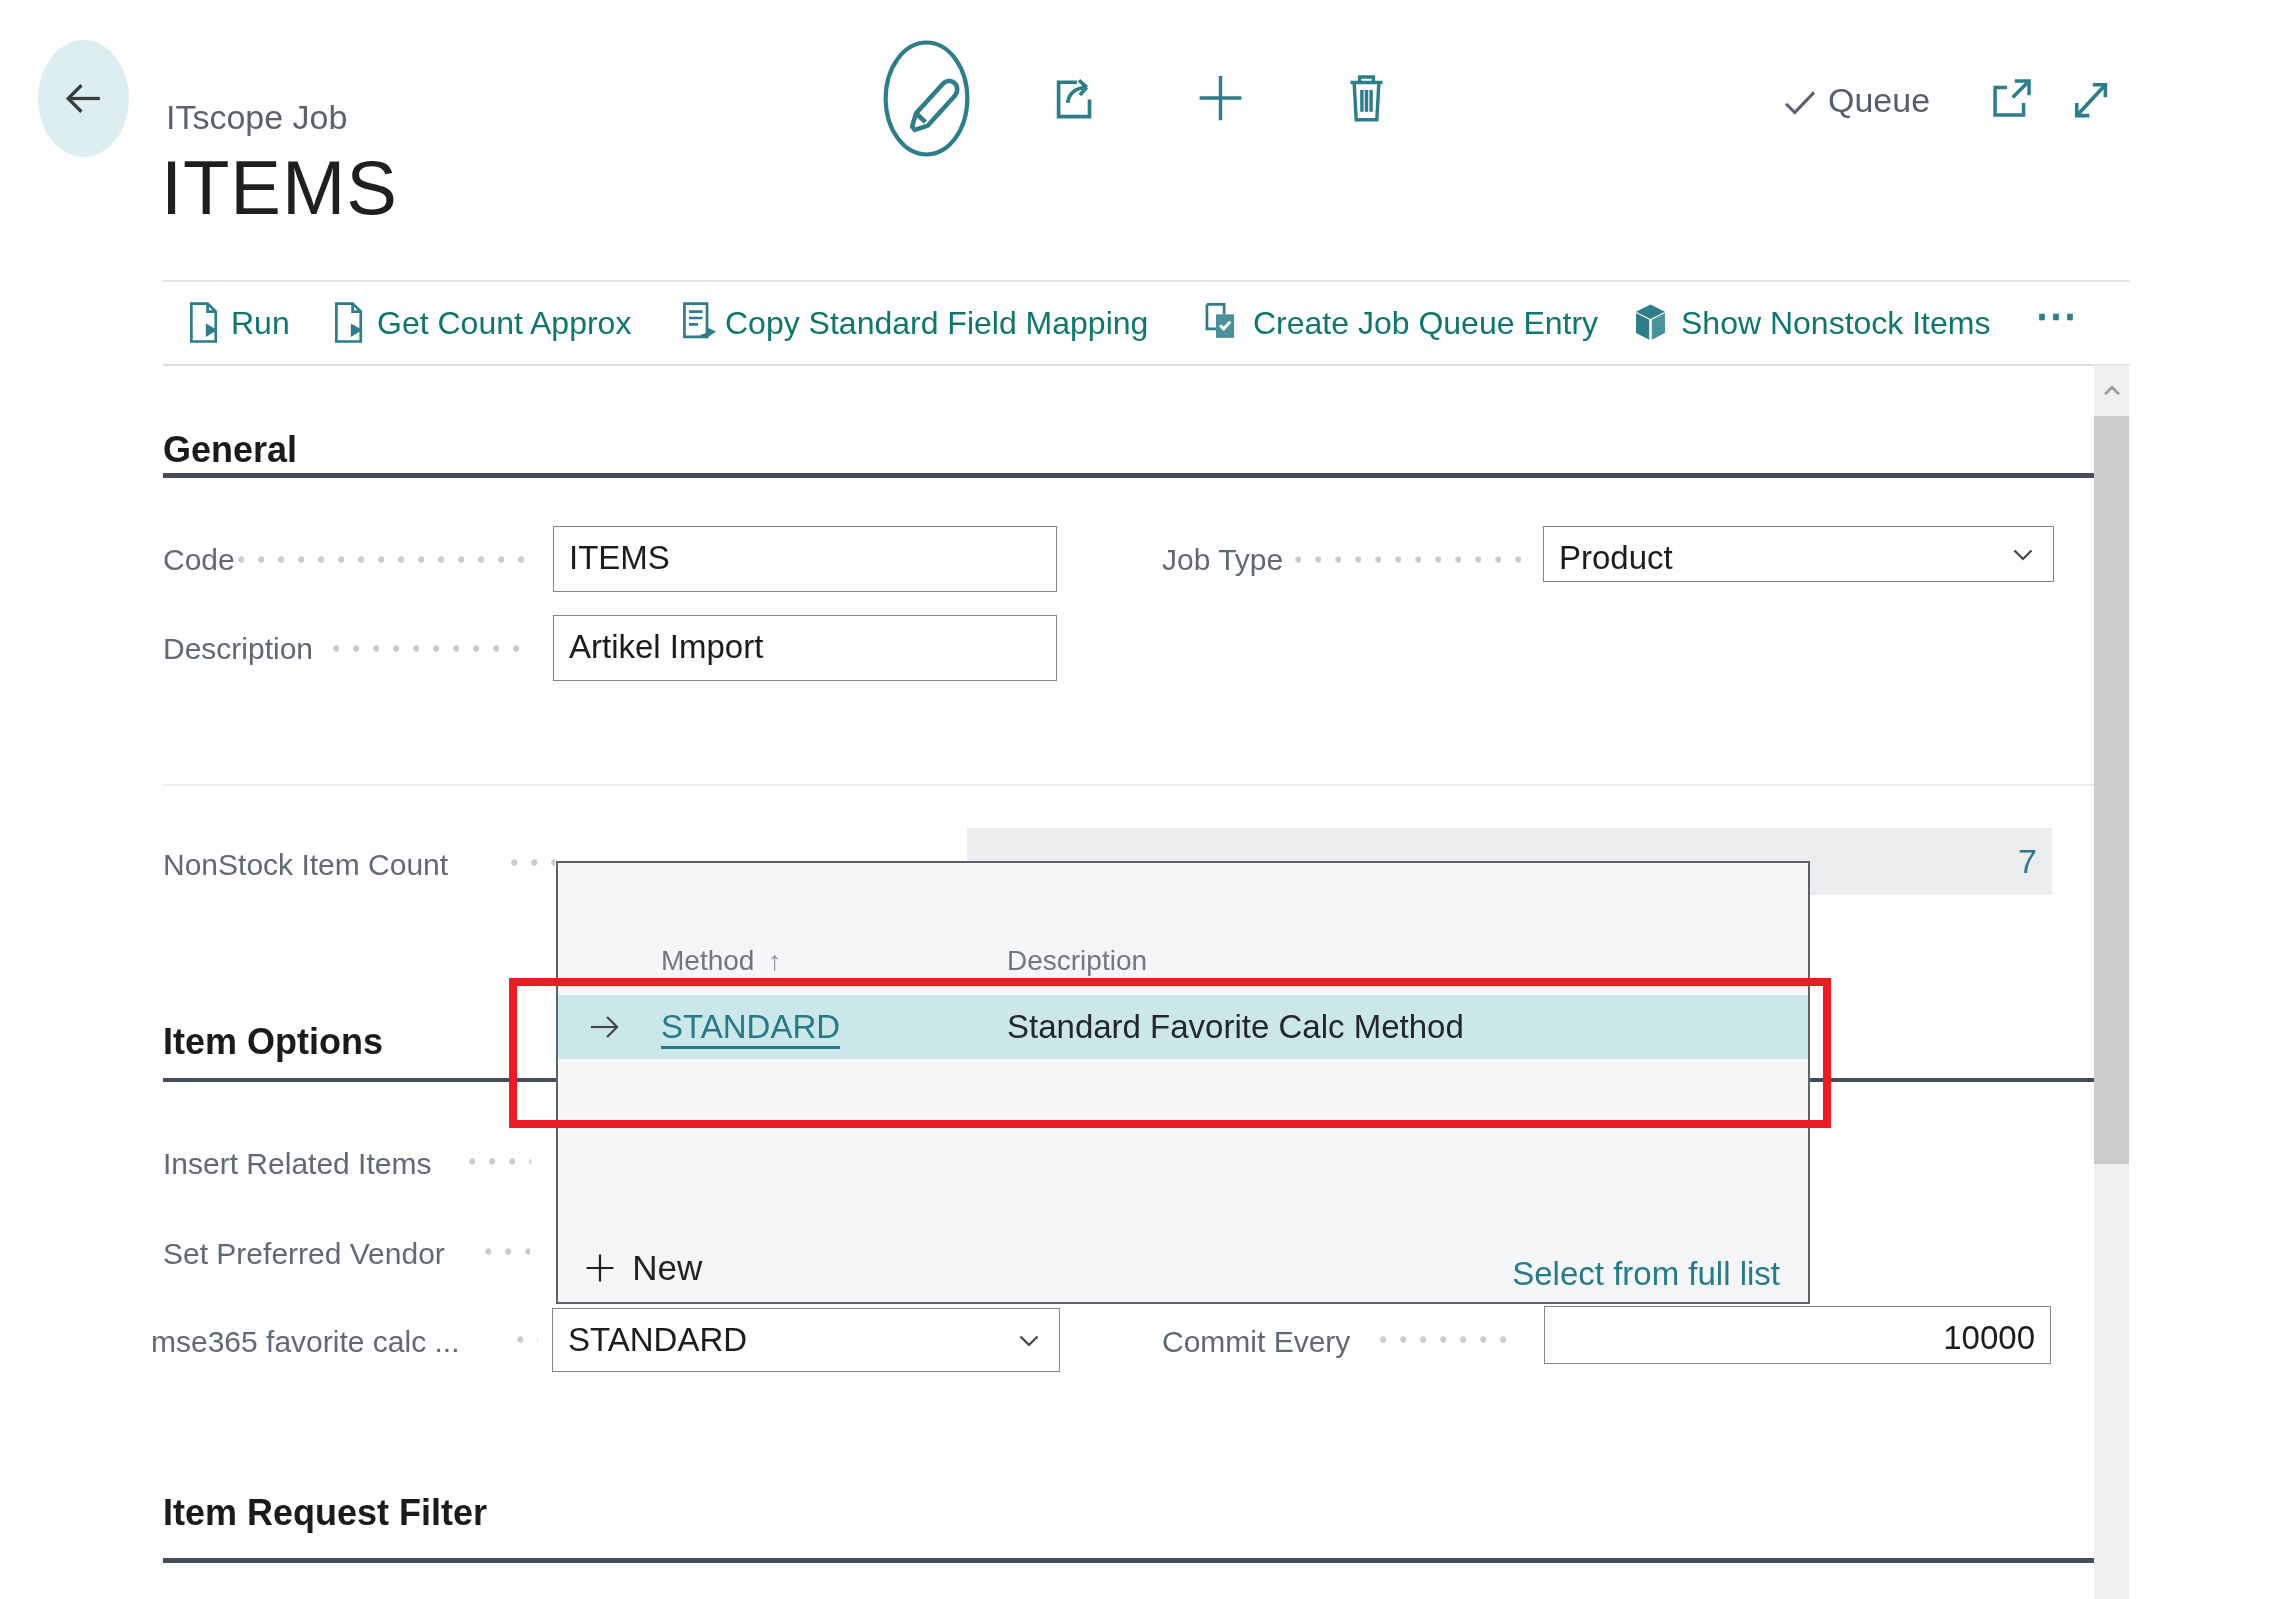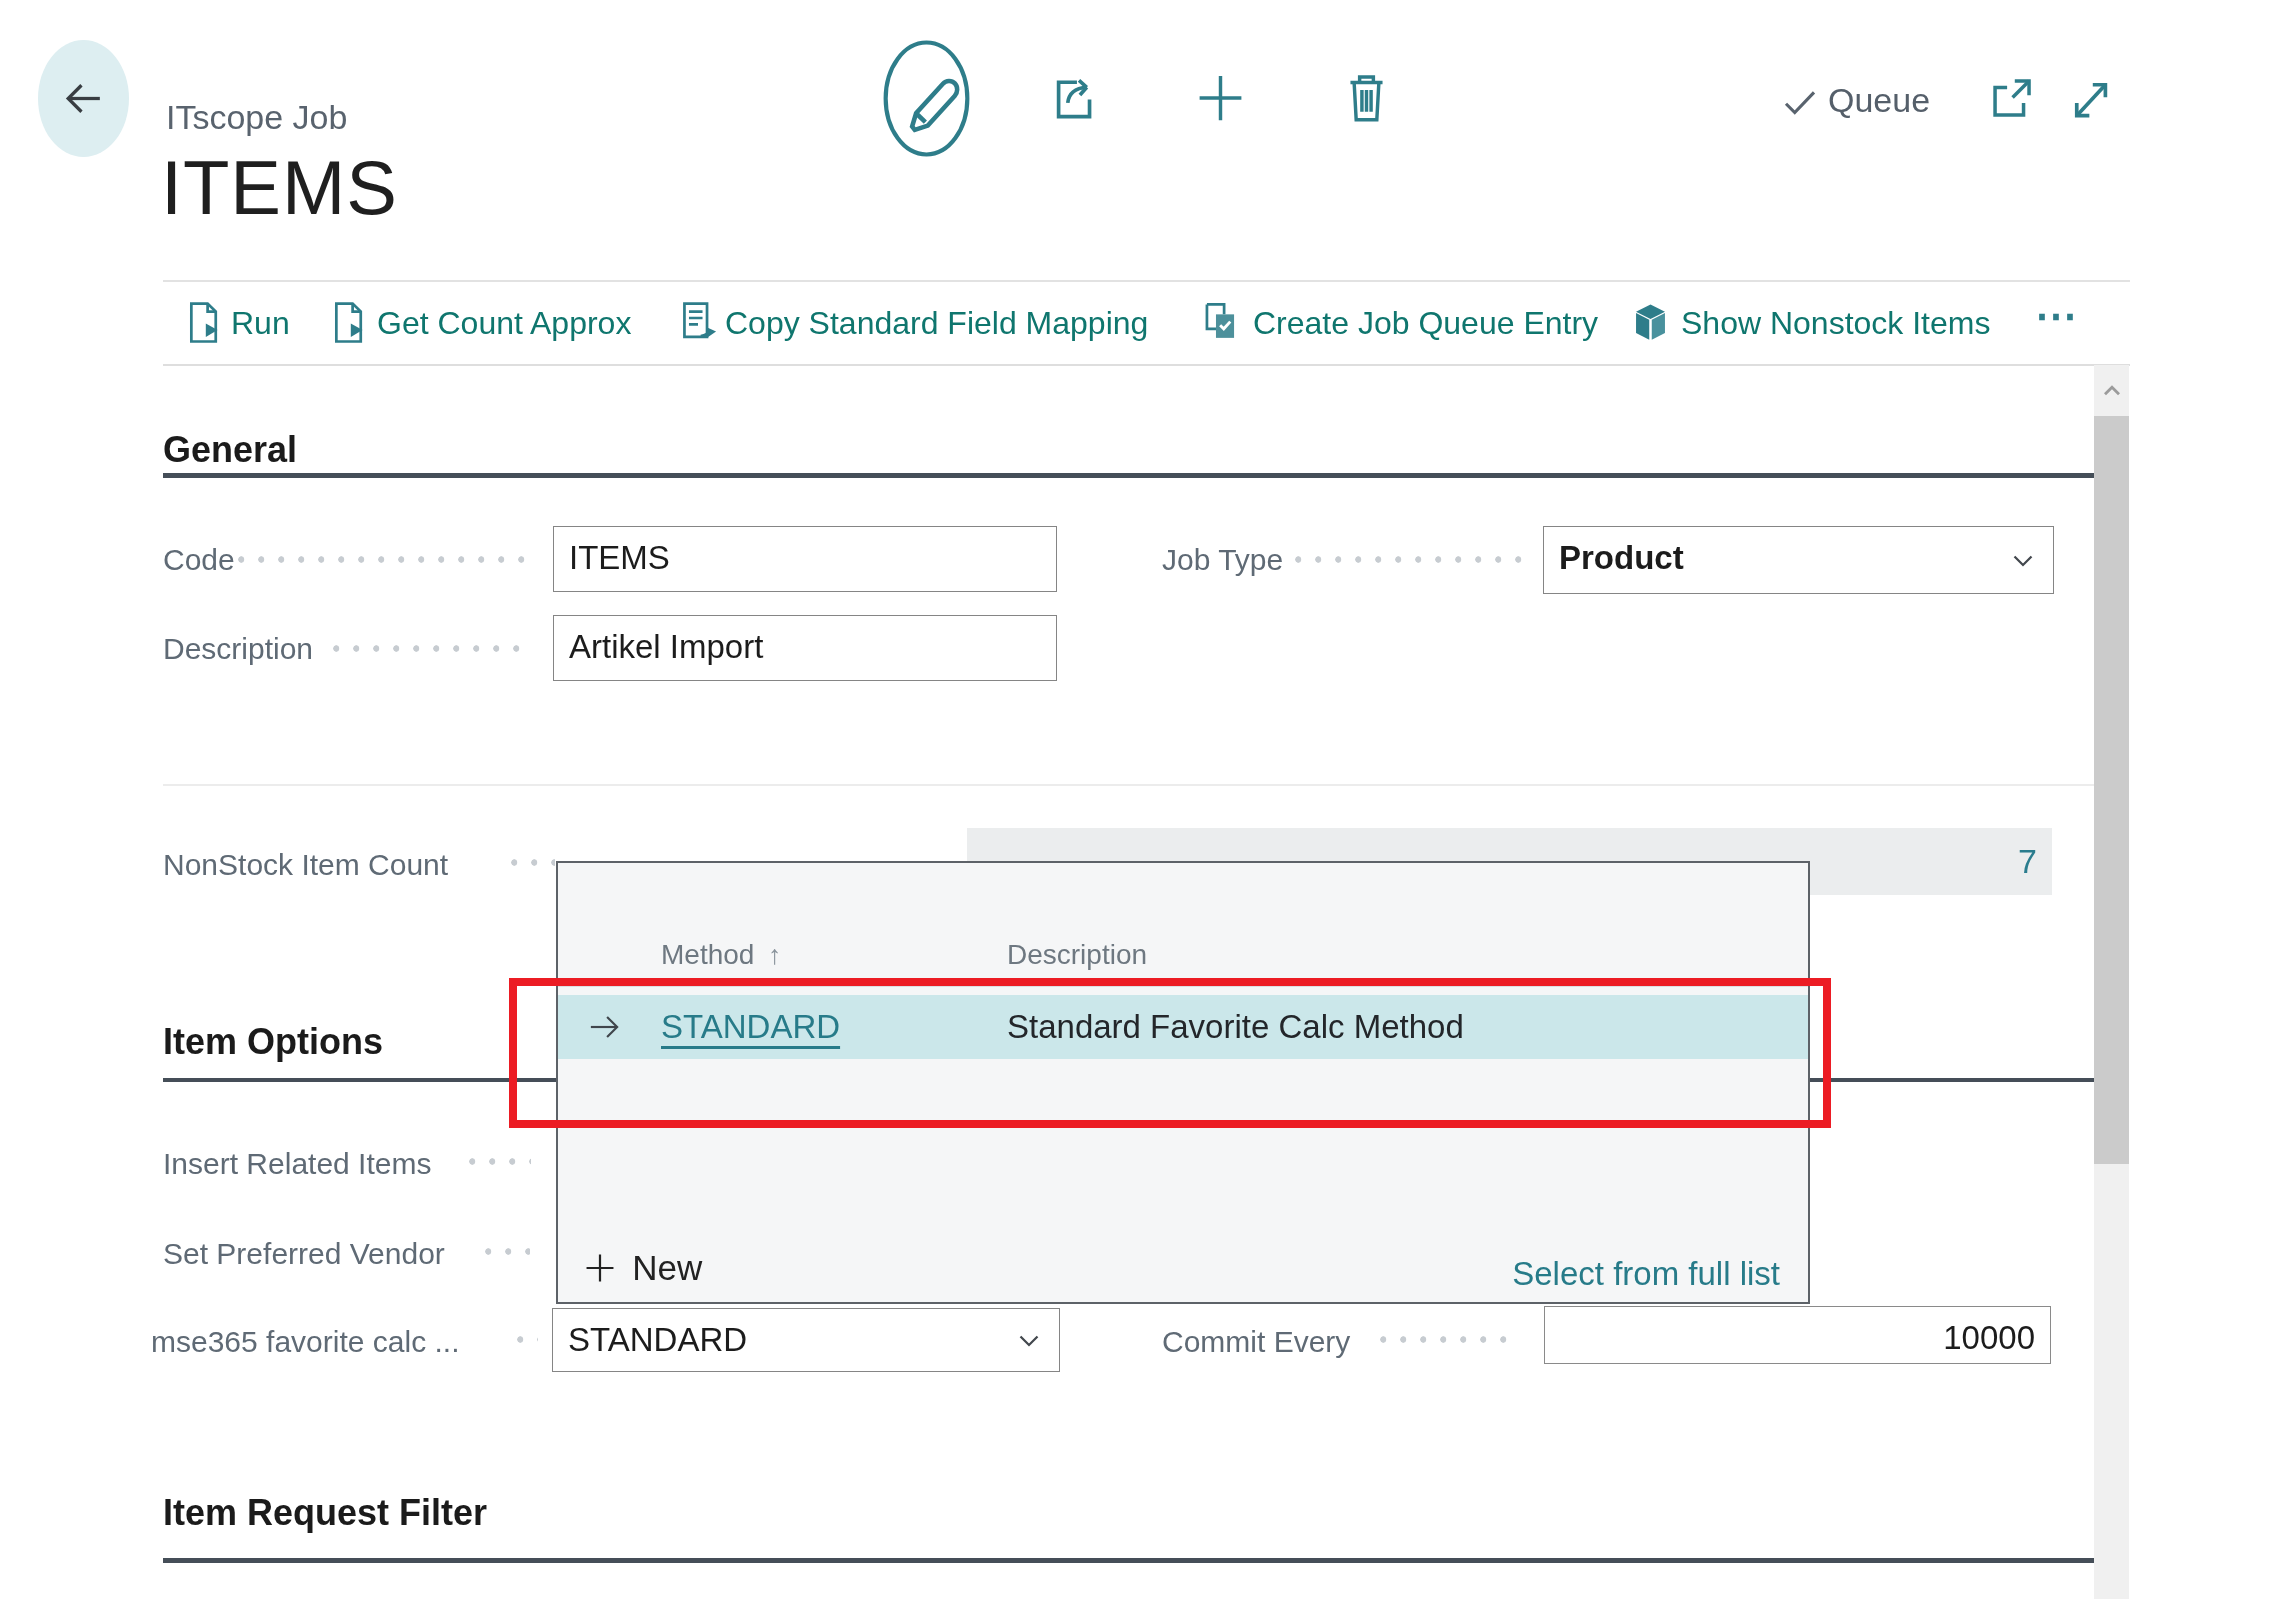--- a/index.html
+++ b/index.html
@@ -29,21 +29,21 @@
   .leader{height:6.6px;background-image:radial-gradient(circle at 3.3px 3.3px,#c7ccd1 2.8px,rgba(0,0,0,0) 3.3px);
     background-size:20px 6.6px;background-repeat:repeat-x;}
   .fieldbox{background:#ffffff;border:1.9px solid #858585;box-sizing:border-box;
     font-size:33px;color:#1c1c1c;line-height:62px;padding:0 15px;white-space:nowrap;overflow:hidden;}
   .fieldbox.ro{background:#ebedee;border:none;line-height:67px;text-align:right;color:#2b7d8e;cursor:pointer;}
   .fieldbox.num{text-align:right;}
   .chev{position:absolute;right:13.2px;top:50%;margin-top:-17px;}
   
   .popup{left:556px;top:861px;width:1254px;height:443px;background:#f5f6f7;
     border:2.8px solid #5d6268;box-sizing:border-box;z-index:5;}
-  .popup .colhdr{position:absolute;font-size:28px;color:#6e7881;line-height:36px;cursor:pointer;white-space:nowrap;text-align:right;}
+  .popup .colhdr{position:absolute;font-size:28px;color:#6e7881;line-height:47px;cursor:pointer;white-space:nowrap;text-align:right;}
   .popup .hdr-rule{position:absolute;left:0;right:0;top:123px;height:0.9px;background:#dcdfe2;}
   .popup .row{position:absolute;left:0;right:0;top:132px;height:64px;background:#cbe7ea;cursor:pointer;}
   .popup .row .cell{position:absolute;font-size:33px;line-height:64px;white-space:nowrap;}
   .method-link{color:#277b89;text-decoration:underline;text-underline-offset:7.6px;cursor:pointer;}
   .row-desc{color:#23262a;}
   .popup .footer-new{position:absolute;left:23px;top:385px;display:flex;align-items:center;gap:13.2px;
     font-size:35px;color:#222222;cursor:pointer;}
   .popup .footer-link{position:absolute;right:28px;top:392px;font-size:33px;color:#277b89;cursor:pointer;white-space:nowrap;}
   
   .annotation{left:509px;top:978px;width:1322px;height:150px;border:8.5px solid #ec1c24;
@@ -187,21 +187,21 @@
 
   <div class="abs section-heading" style="left:163px;top:428px;">General</div>
   <div class="abs section-underline" style="left:163px;top:473px;width:1931px;height:4.7px;"></div>
 
   <div class="abs field-label" style="left:163px;top:541px;">Code</div>
   <div class="abs leader" style="left:238px;top:556px;width:293px;"></div>
   <div class="abs fieldbox" style="left:553px;top:526px;width:504px;height:66px;">ITEMS</div>
 
   <div class="abs field-label" style="left:1162px;top:541px;">Job Type</div>
   <div class="abs leader" style="left:1295px;top:556px;width:227px;"></div>
-  <div class="abs fieldbox" style="left:1543px;top:526px;width:511px;height:68px;font-weight:bold;">
+  <div class="abs fieldbox" style="left:1543px;top:526px;width:511px;height:56px;">
     <span>Product</span>
     <span class="chev icon">
       <svg width="34" height="34" viewBox="0 0 24 24" fill="none" stroke="#43484e" stroke-width="1.6">
         <path d="M6 9.5 l6 6 6-6"></path>
       </svg>
     </span>
   </div>
 
   <div class="abs field-label" style="left:163px;top:630px;">Description</div>
   <div class="abs leader" style="left:333px;top:645px;width:199px;"></div>

